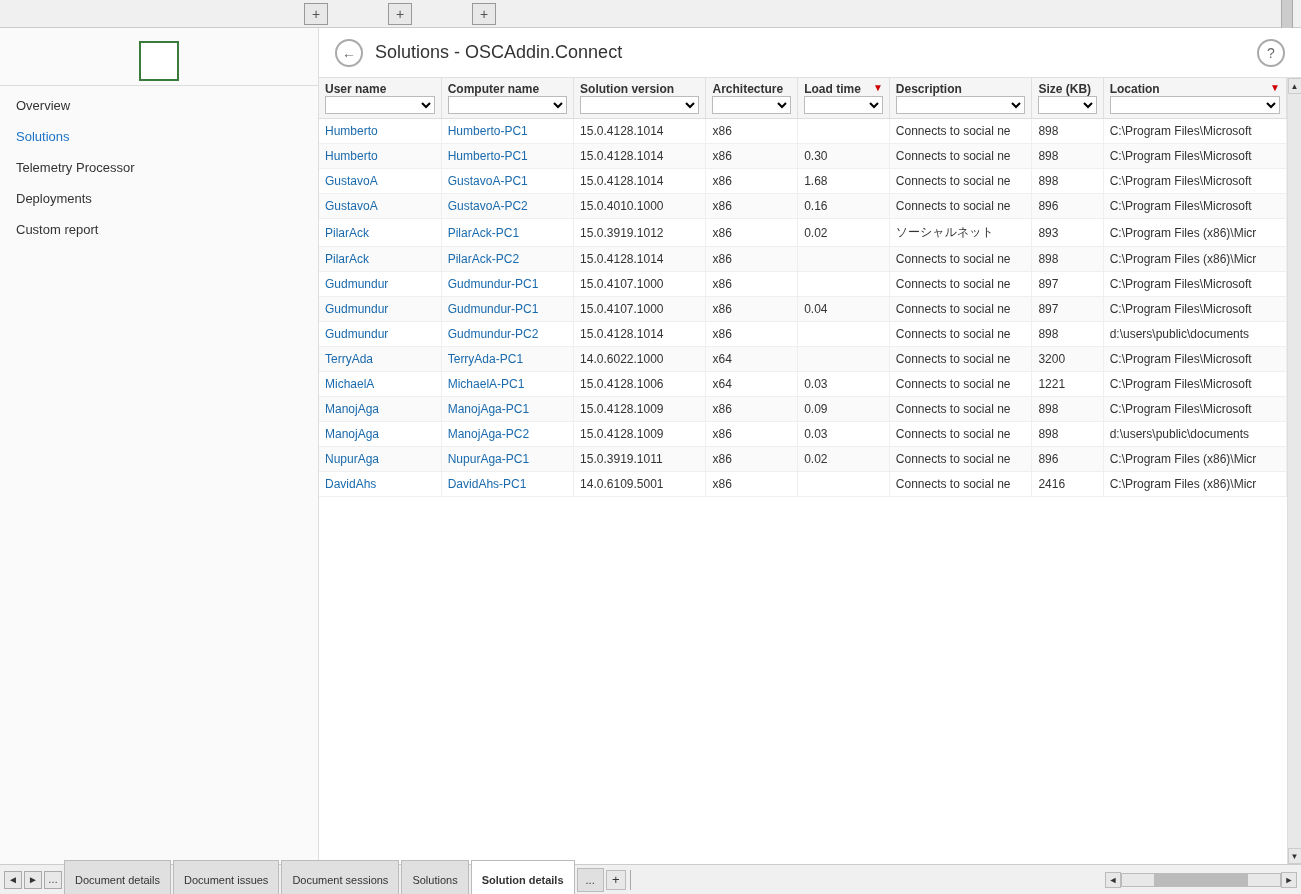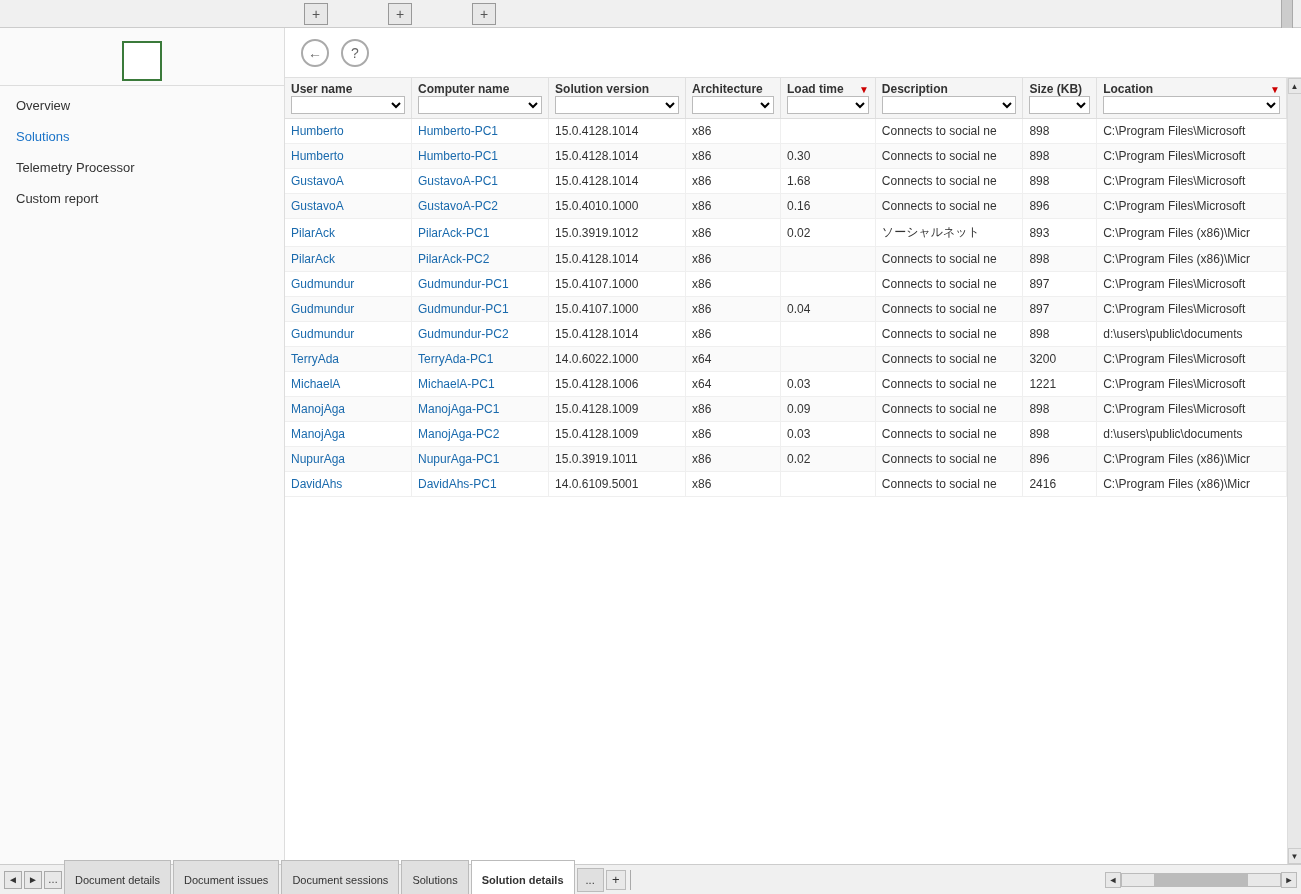--- a/index.html
+++ b/index.html
@@ -26,21 +26,21 @@
 
     
     .main-area {
       display: flex;
       flex: 1;
       overflow: hidden;
     }
 
     
     .sidebar {
-      width: 285px;
+      width: 319px;
       background: #fafafa;
       border-right: 1px solid #ddd;
       padding-top: 8px;
     }
     .sidebar-item {
       padding: 8px 16px;
       cursor: pointer;
       color: #333;
       font-size: 13px;
     }
@@ -116,21 +116,20 @@
       position: sticky;
       top: 0;
       z-index: 2;
     }
     .th-inner {
       display: flex;
       flex-direction: column;
     }
     .th-label {
       display: flex;
-      align-items: center;
       justify-content: space-between;
     }
     .th-label .sort-icon {
       color: #c00;
       font-size: 10px;
       margin-left: 2px;
     }
     .filter-row {
       display: flex;
       align-items: center;
@@ -281,27 +280,29 @@
 
   <div class="sidebar">
 
     <div style="display:flex; align-items:center; justify-content:center; height:50px; border-bottom:1px solid #ddd; margin-bottom:4px;">
       <div class="green-box"></div>
     </div>
 
     <div class="sidebar-item">Overview</div>
     <div class="sidebar-item active">Solutions</div>
     <div class="sidebar-item">Telemetry Processor</div>
+    <div class="sidebar-item">Deployments</div>
     <div class="sidebar-item">Custom report</div>
   </div>
 
   <div class="content-panel">
 
     <div class="content-header">
       <button class="back-btn">←</button>
+      <span class="page-title">Solutions - OSCAddin.Connect</span>
       <button class="help-btn">?</button>
     </div>
 
     <div style="display:flex; flex:1; overflow:hidden;">
       <div class="table-container">
         <table>
           <thead>
             <tr>
               <th style="min-width:120px;">
                 <div class="th-inner">

